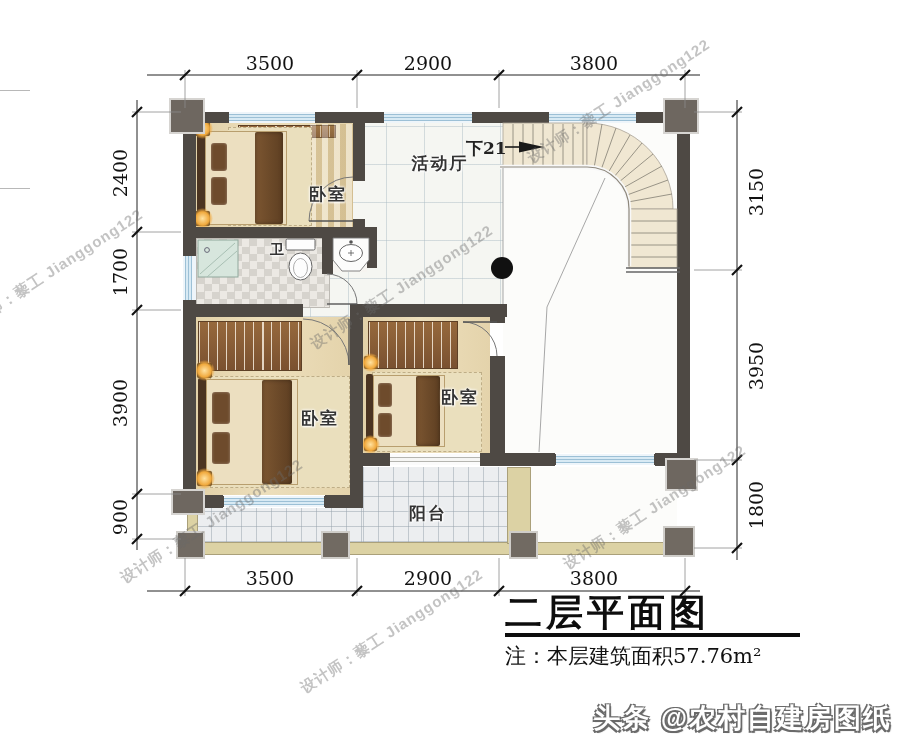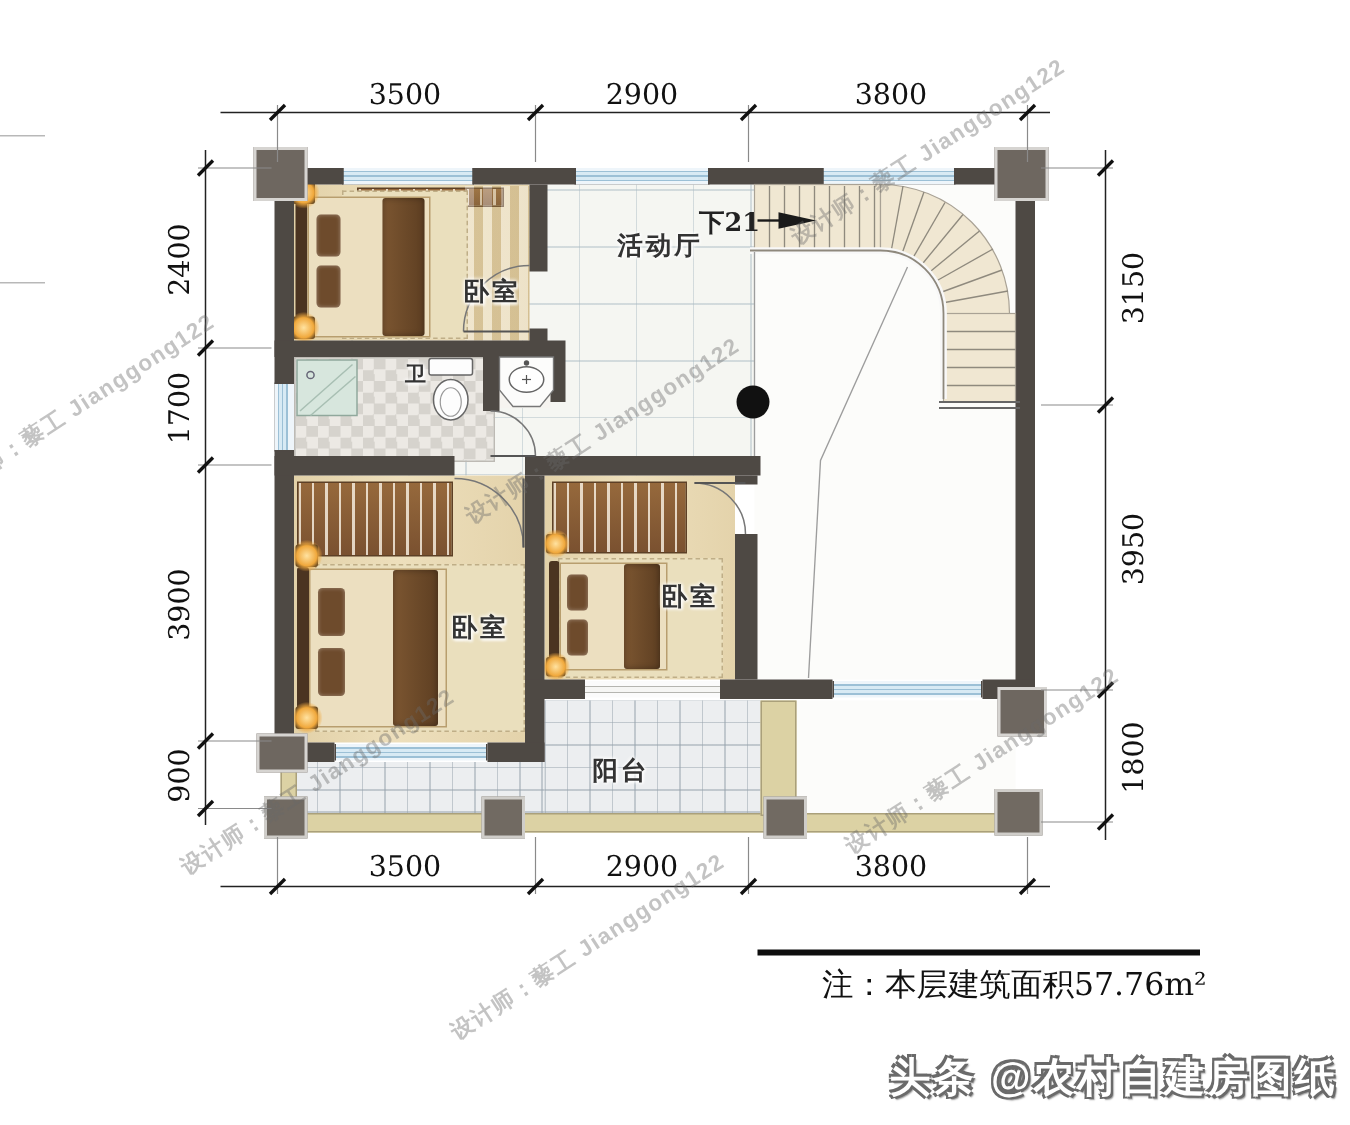--- a/index.html
+++ b/index.html
@@ -45,21 +45,21 @@
   .dim-v{transform:rotate(-90deg);}
   .stair-note{position:absolute;font-family:"DejaVu Serif","Liberation Serif",serif;font-weight:700;font-size:17px;color:#222;white-space:nowrap;}
   .wm{position:absolute;font-size:15px;color:rgba(104,104,104,.4);letter-spacing:1px;white-space:nowrap;
       transform:rotate(-33deg);font-weight:700;}
   .blackdot{position:absolute;width:22px;height:22px;border-radius:50%;background:#111;}
   .edge-line{position:absolute;height:1px;background:rgba(0,0,0,.28);}
   
   .tb-title{position:absolute;left:505px;top:588px;font-size:37px;font-weight:800;color:#0d0d0d;letter-spacing:4px;white-space:nowrap;}
   .tb-scale{position:absolute;left:700px;top:592px;font-size:32px;font-weight:700;color:#0d0d0d;white-space:nowrap;}
   .tb-rule{position:absolute;left:505px;top:633px;width:295px;height:4px;background:#0d0d0d;}
-  .tb-note{position:absolute;left:505px;top:642px;font-family:"DejaVu Serif","Liberation Serif",serif;font-size:21px;color:#111;white-space:nowrap;margin-left:43px;}
+  .tb-note{position:absolute;left:505px;top:642px;font-family:"DejaVu Serif","Liberation Serif",serif;font-size:21px;color:#111;white-space:nowrap;}
   .credit{position:absolute;right:8px;top:700px;font-size:27px;font-weight:800;color:#fff;letter-spacing:2px;white-space:nowrap;
     text-shadow:-1.5px -1.5px 0 #6a6a6a,1.5px -1.5px 0 #6a6a6a,-1.5px 1.5px 0 #6a6a6a,1.5px 1.5px 0 #6a6a6a,2px 2px 1px #999;}
   svg{position:absolute;left:0;top:0;pointer-events:none;}
 </style>
 </head>
 <body>
 
 <div id="canvas">
 
   <div class="floor-hall" style="left:196px;top:123px;width:307px;height:194px;"></div>
@@ -289,21 +289,21 @@
     </g>
   </svg>
 
   <div class="blackdot" style="left:491px;top:257px;"></div>
 
   <div class="room-label" style="left:300px;top:183px;width:56px;">卧室</div>
   <div class="room-label" style="left:406px;top:152px;width:68px;">活动厅</div>
   <div class="room-label small-label" style="left:266px;top:241px;width:22px;">卫</div>
   <div class="room-label" style="left:292px;top:407px;width:56px;">卧室</div>
   <div class="room-label" style="left:432px;top:386px;width:56px;">卧室</div>
-  <div class="room-label" style="left:391px;top:502px;width:46px;">阳台</div>
+  <div class="room-label" style="left:405px;top:502px;width:46px;">阳台</div>
   <div class="stair-note" style="left:466px;top:137px;">下21</div>
 
   <div class="dim" style="left:240px;top:52px;">3500</div>
   <div class="dim" style="left:398px;top:52px;">2900</div>
   <div class="dim" style="left:564px;top:52px;">3800</div>
   <div class="dim" style="left:240px;top:567px;">3500</div>
   <div class="dim" style="left:398px;top:567px;">2900</div>
   <div class="dim" style="left:564px;top:567px;">3800</div>
   <div class="dim dim-v" style="left:90px;top:162px;">2400</div>
   <div class="dim dim-v" style="left:90px;top:261px;">1700</div>
@@ -316,18 +316,19 @@
   <div class="edge-line" style="left:0;top:90px;width:30px;"></div>
   <div class="edge-line" style="left:0;top:188px;width:30px;"></div>
 
   <div class="wm" style="left:-55px;top:262px;">设计师：藜工 Jianggong122</div>
   <div class="wm" style="left:105px;top:512px;">设计师：藜工 Jianggong122</div>
   <div class="wm" style="left:295px;top:278px;">设计师：藜工 Jianggong122</div>
   <div class="wm" style="left:512px;top:92px;">设计师：藜工 Jianggong122</div>
   <div class="wm" style="left:285px;top:622px;">设计师：藜工 Jianggong122</div>
   <div class="wm" style="left:548px;top:498px;">设计师：藜工 Jianggong122</div>
 
+  <div class="tb-title">二层平面图</div>
   <div class="tb-rule"></div>
   <div class="tb-note">注：本层建筑面积57.76m²</div>
 
   <div class="credit">头条 @农村自建房图纸</div>
 
 </div>
 
 </body></html>

